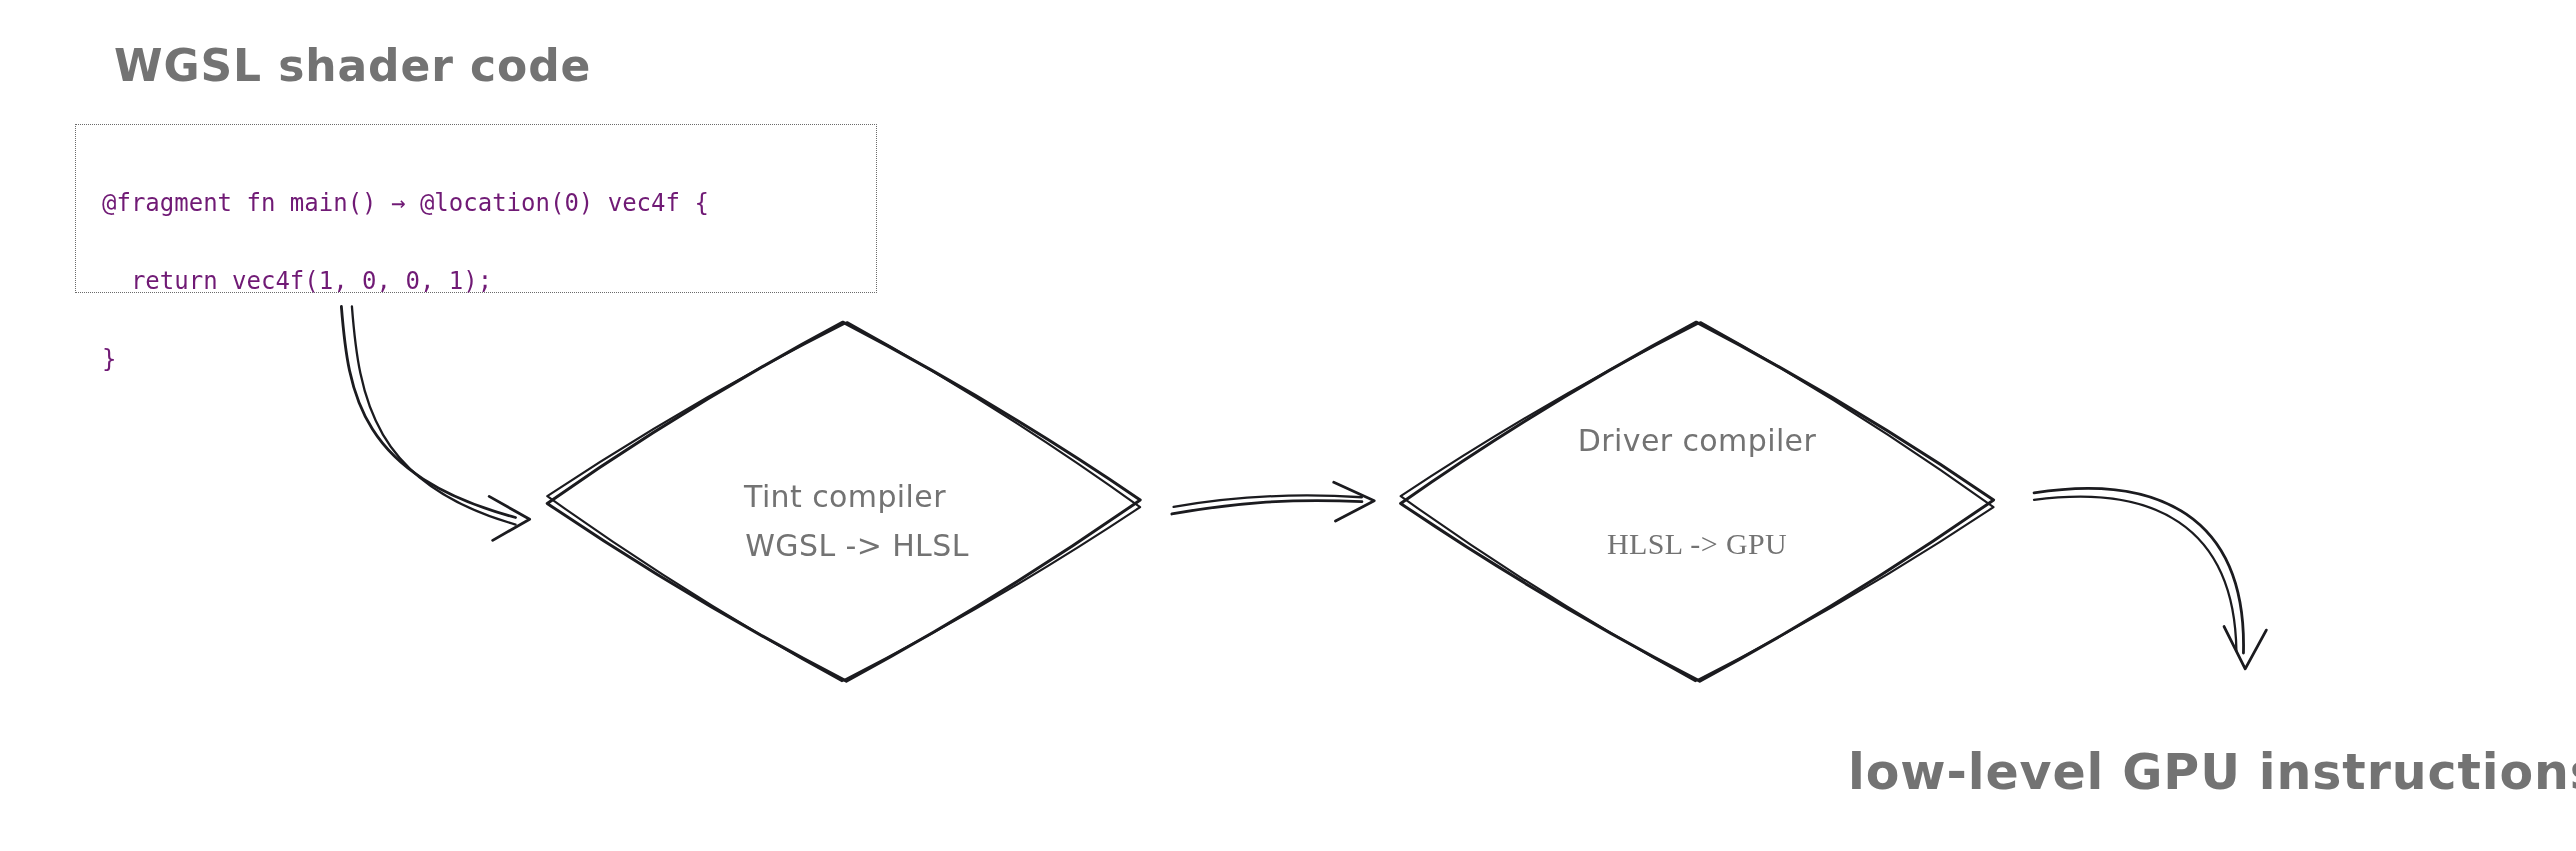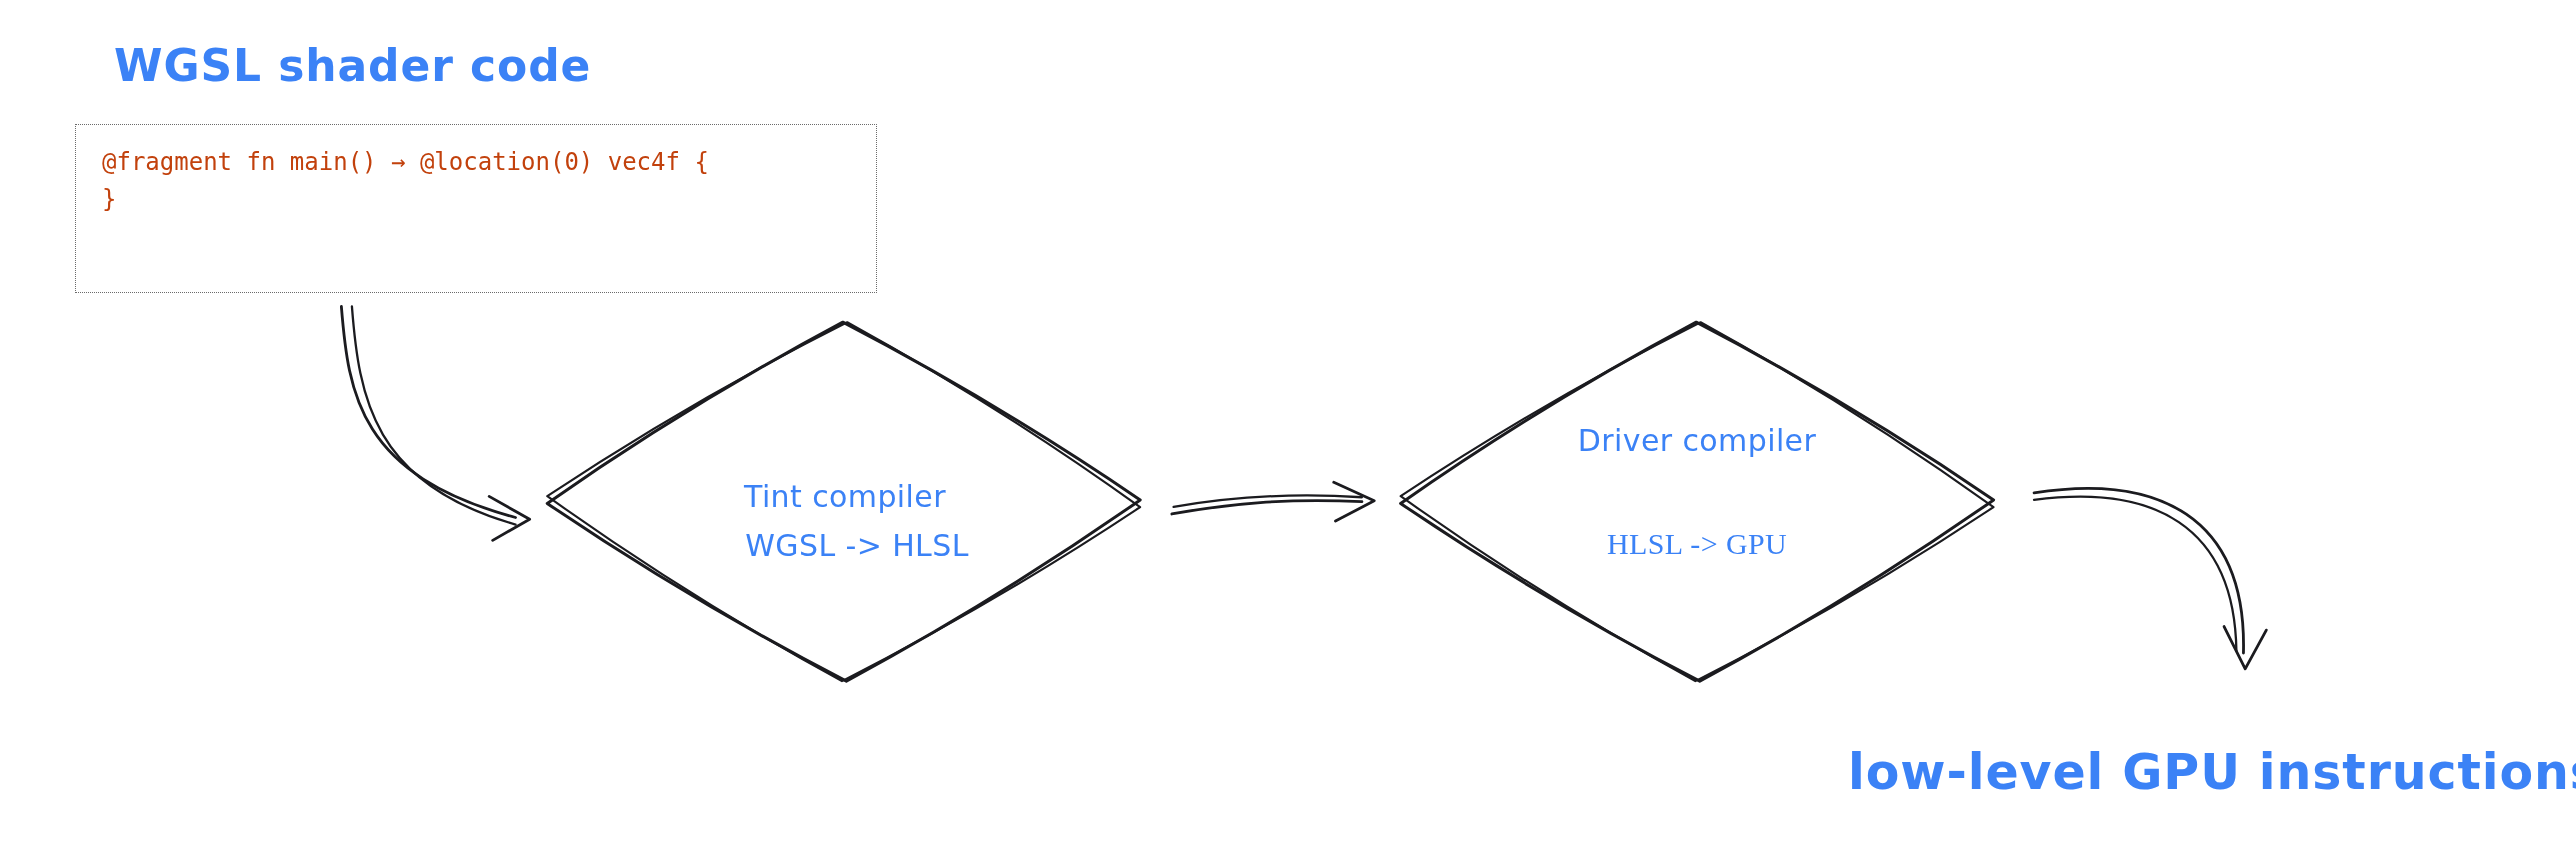--- a/index.html
+++ b/index.html
@@ -18,21 +18,21 @@
   }
   svg.sketch-layer {
     position: absolute;
     left: 0;
     top: 0;
     width: 2576px;
     height: 852px;
   }
   .hand {
     font-family: "DejaVu Sans", sans-serif;
-    color: #3b82f6;
+    color: #737373;
   }
   .diagram-title {
     position: absolute;
     left: 114px;
     top: 40px;
     font-size: 44px;
     font-weight: 600;
     letter-spacing: 0.9px;
     white-space: nowrap;
   }
@@ -45,21 +45,22 @@
     box-sizing: border-box;
     border: 1.8px dotted #6b6b6b;
     background: #ffffff;
     padding: 19.4px 26px;
   }
   .code-line {
     font-family: "DejaVu Sans Mono", monospace;
     font-size: 24px;
     line-height: 37px;
     white-space: pre;
-    color: #c2410c;
+    color: #701a75;
+    margin-top: 41px;
   }
   .node-title, .node-subtitle {
     position: absolute;
     transform: translate(-50%, -50%);
     font-size: 30px;
     font-weight: 500;
     letter-spacing: 0.4px;
     white-space: nowrap;
   }
   .output-label {
@@ -112,20 +113,21 @@
       <path class="stroke" stroke-width="3.2" d="M 2312 560 C 2452 538, 2554 586, 2550 742"></path>
       <path class="stroke" stroke-width="2.6" d="M 2312 568 C 2446 550, 2540 596, 2542 740"></path>
       <path class="stroke" stroke-width="3.2" d="M 2528 712 L 2552 760 L 2576 716"></path>
     </g>
   </svg>
 
   <div class="diagram-title hand">WGSL shader code</div>
 
   <div class="code-box">
     <div class="code-line">@fragment fn main() → @location(0) vec4f {</div>
+    <div class="code-line">  return vec4f(1, 0, 0, 1);</div>
     <div class="code-line">}</div>
   </div>
 
   <div class="node-title hand" style="left:845px; top:454px;margin-top:42px;">Tint compiler</div>
   <div class="node-subtitle hand" style="left:857px; top:545px;">WGSL -&gt; HLSL</div>
 
   <div class="node-title hand" style="left:1697px; top:440px;">Driver compiler</div>
   <div class="node-subtitle hand" style="left:1697px; top:544px;font-family:Liberation Serif, serif;">HLSL -&gt; GPU</div>
 
   <div class="output-label hand">low-level GPU instructions</div>

